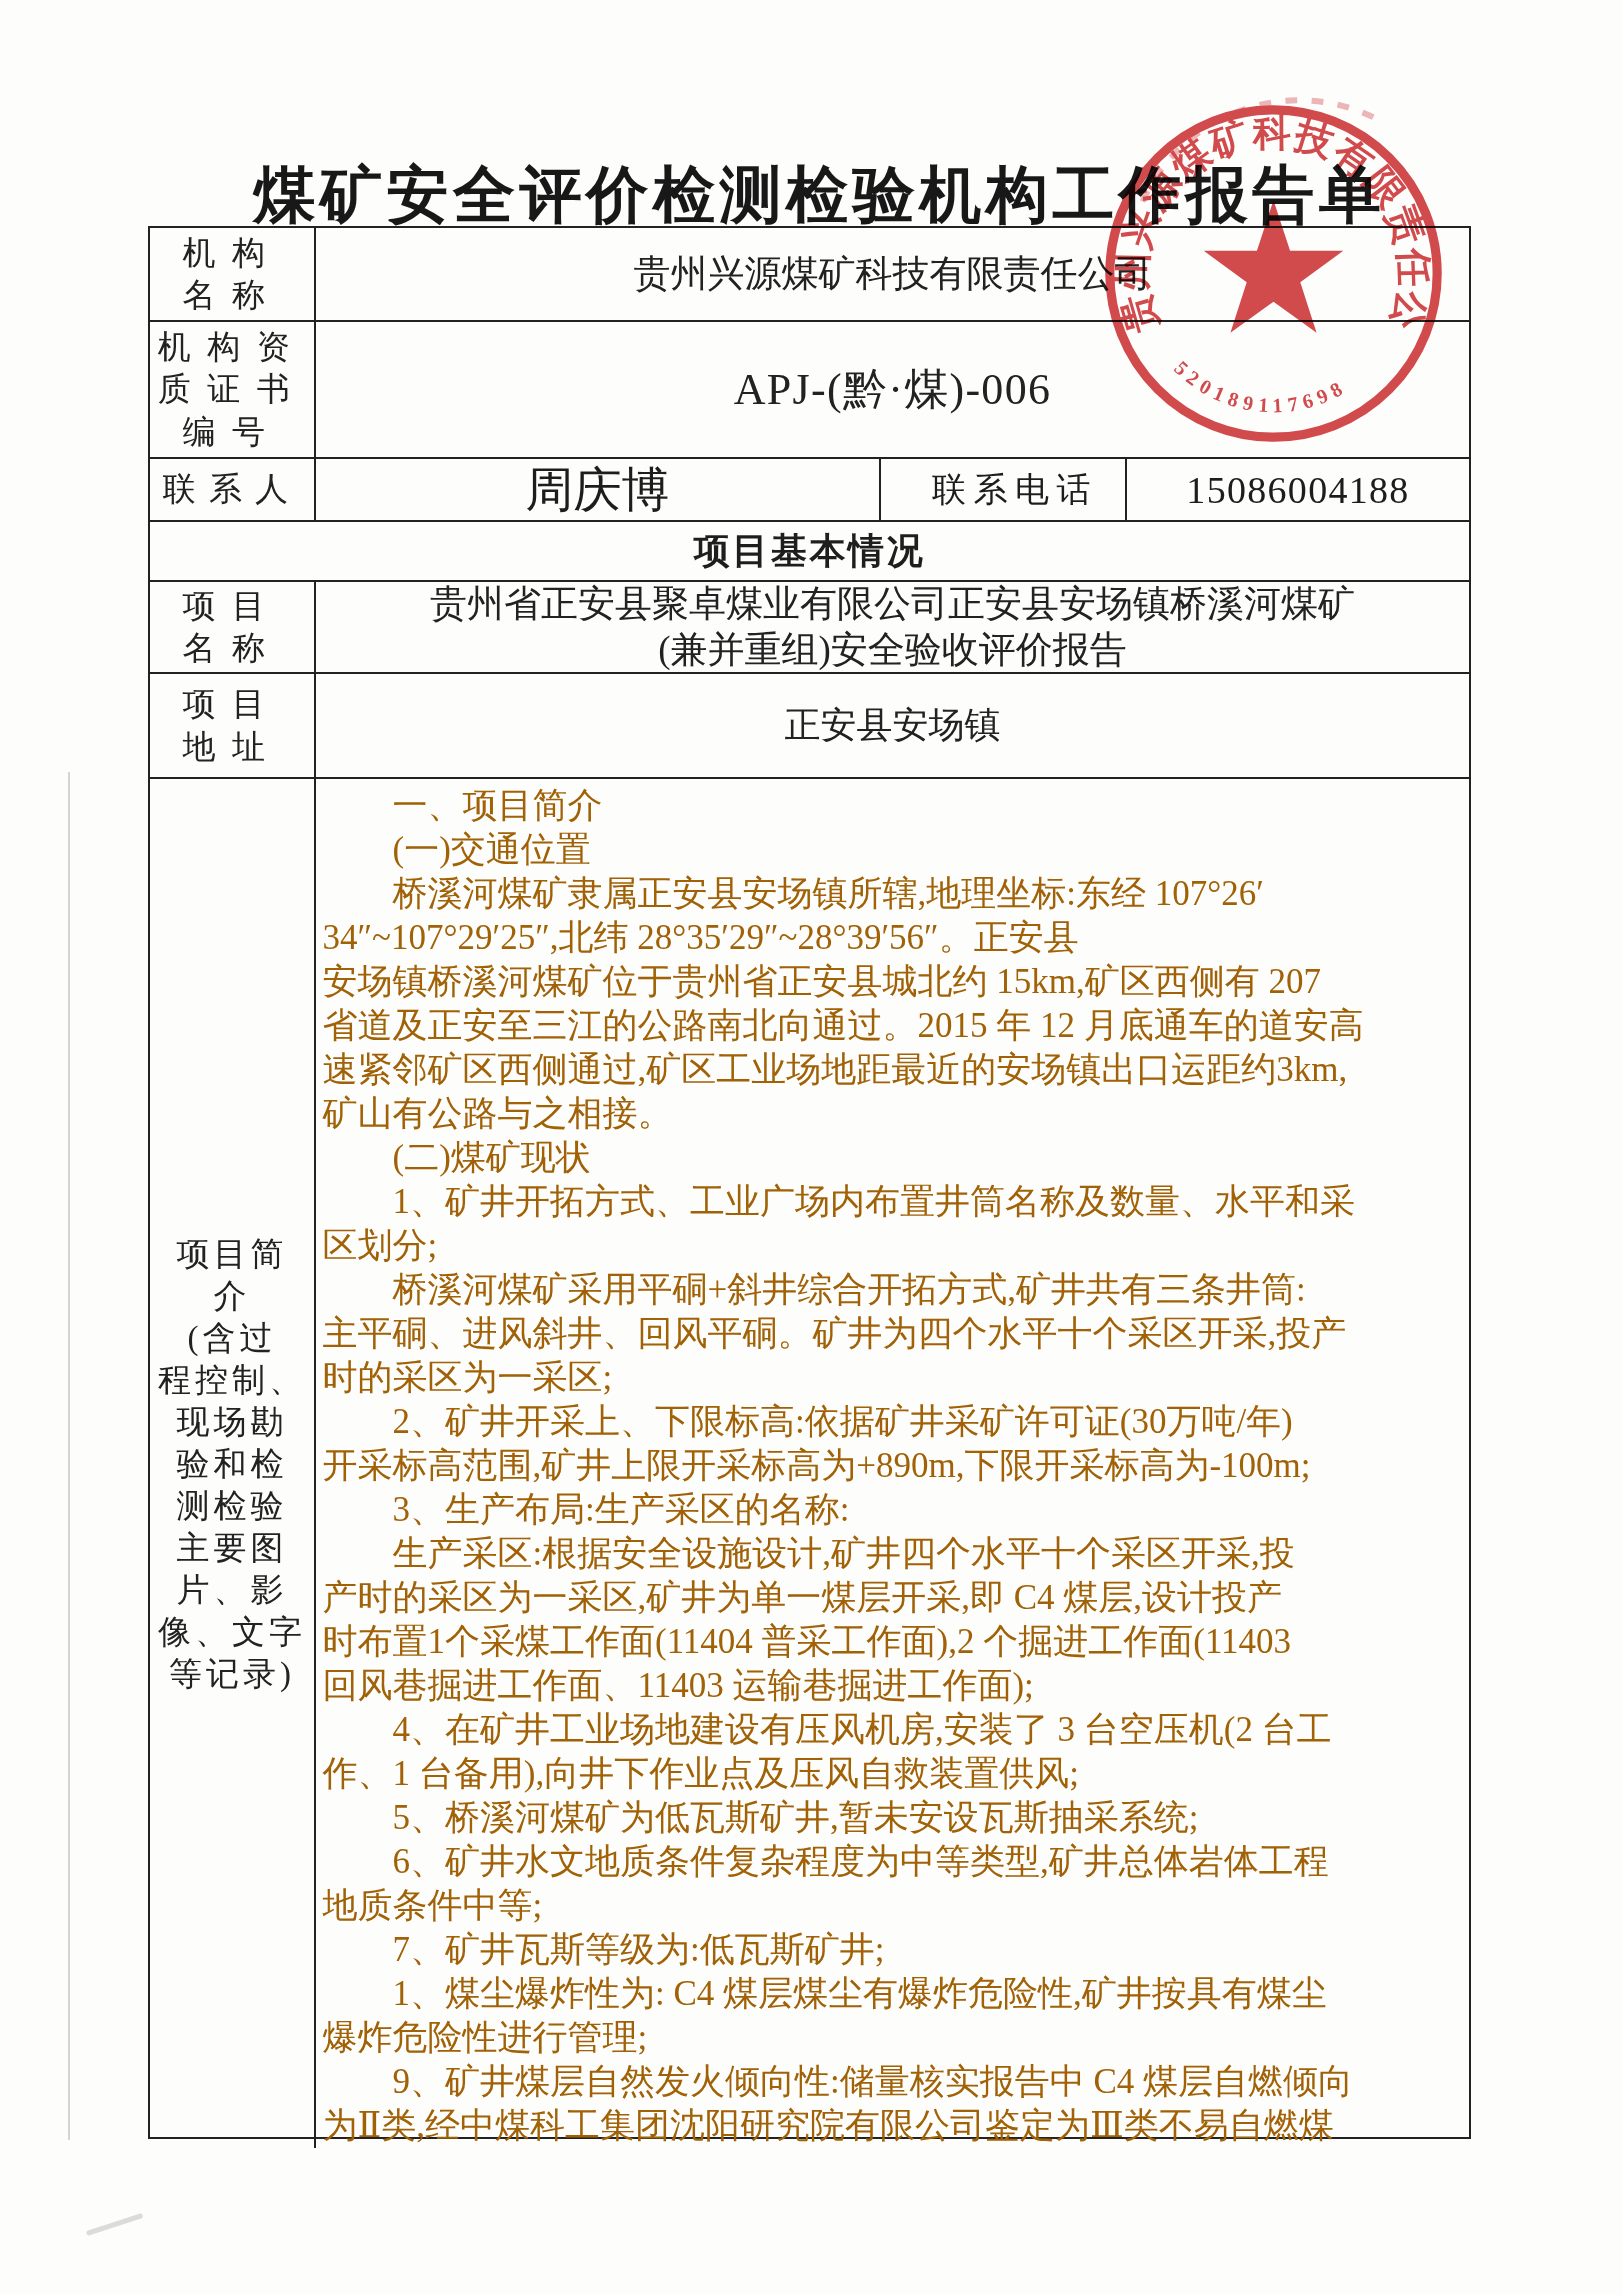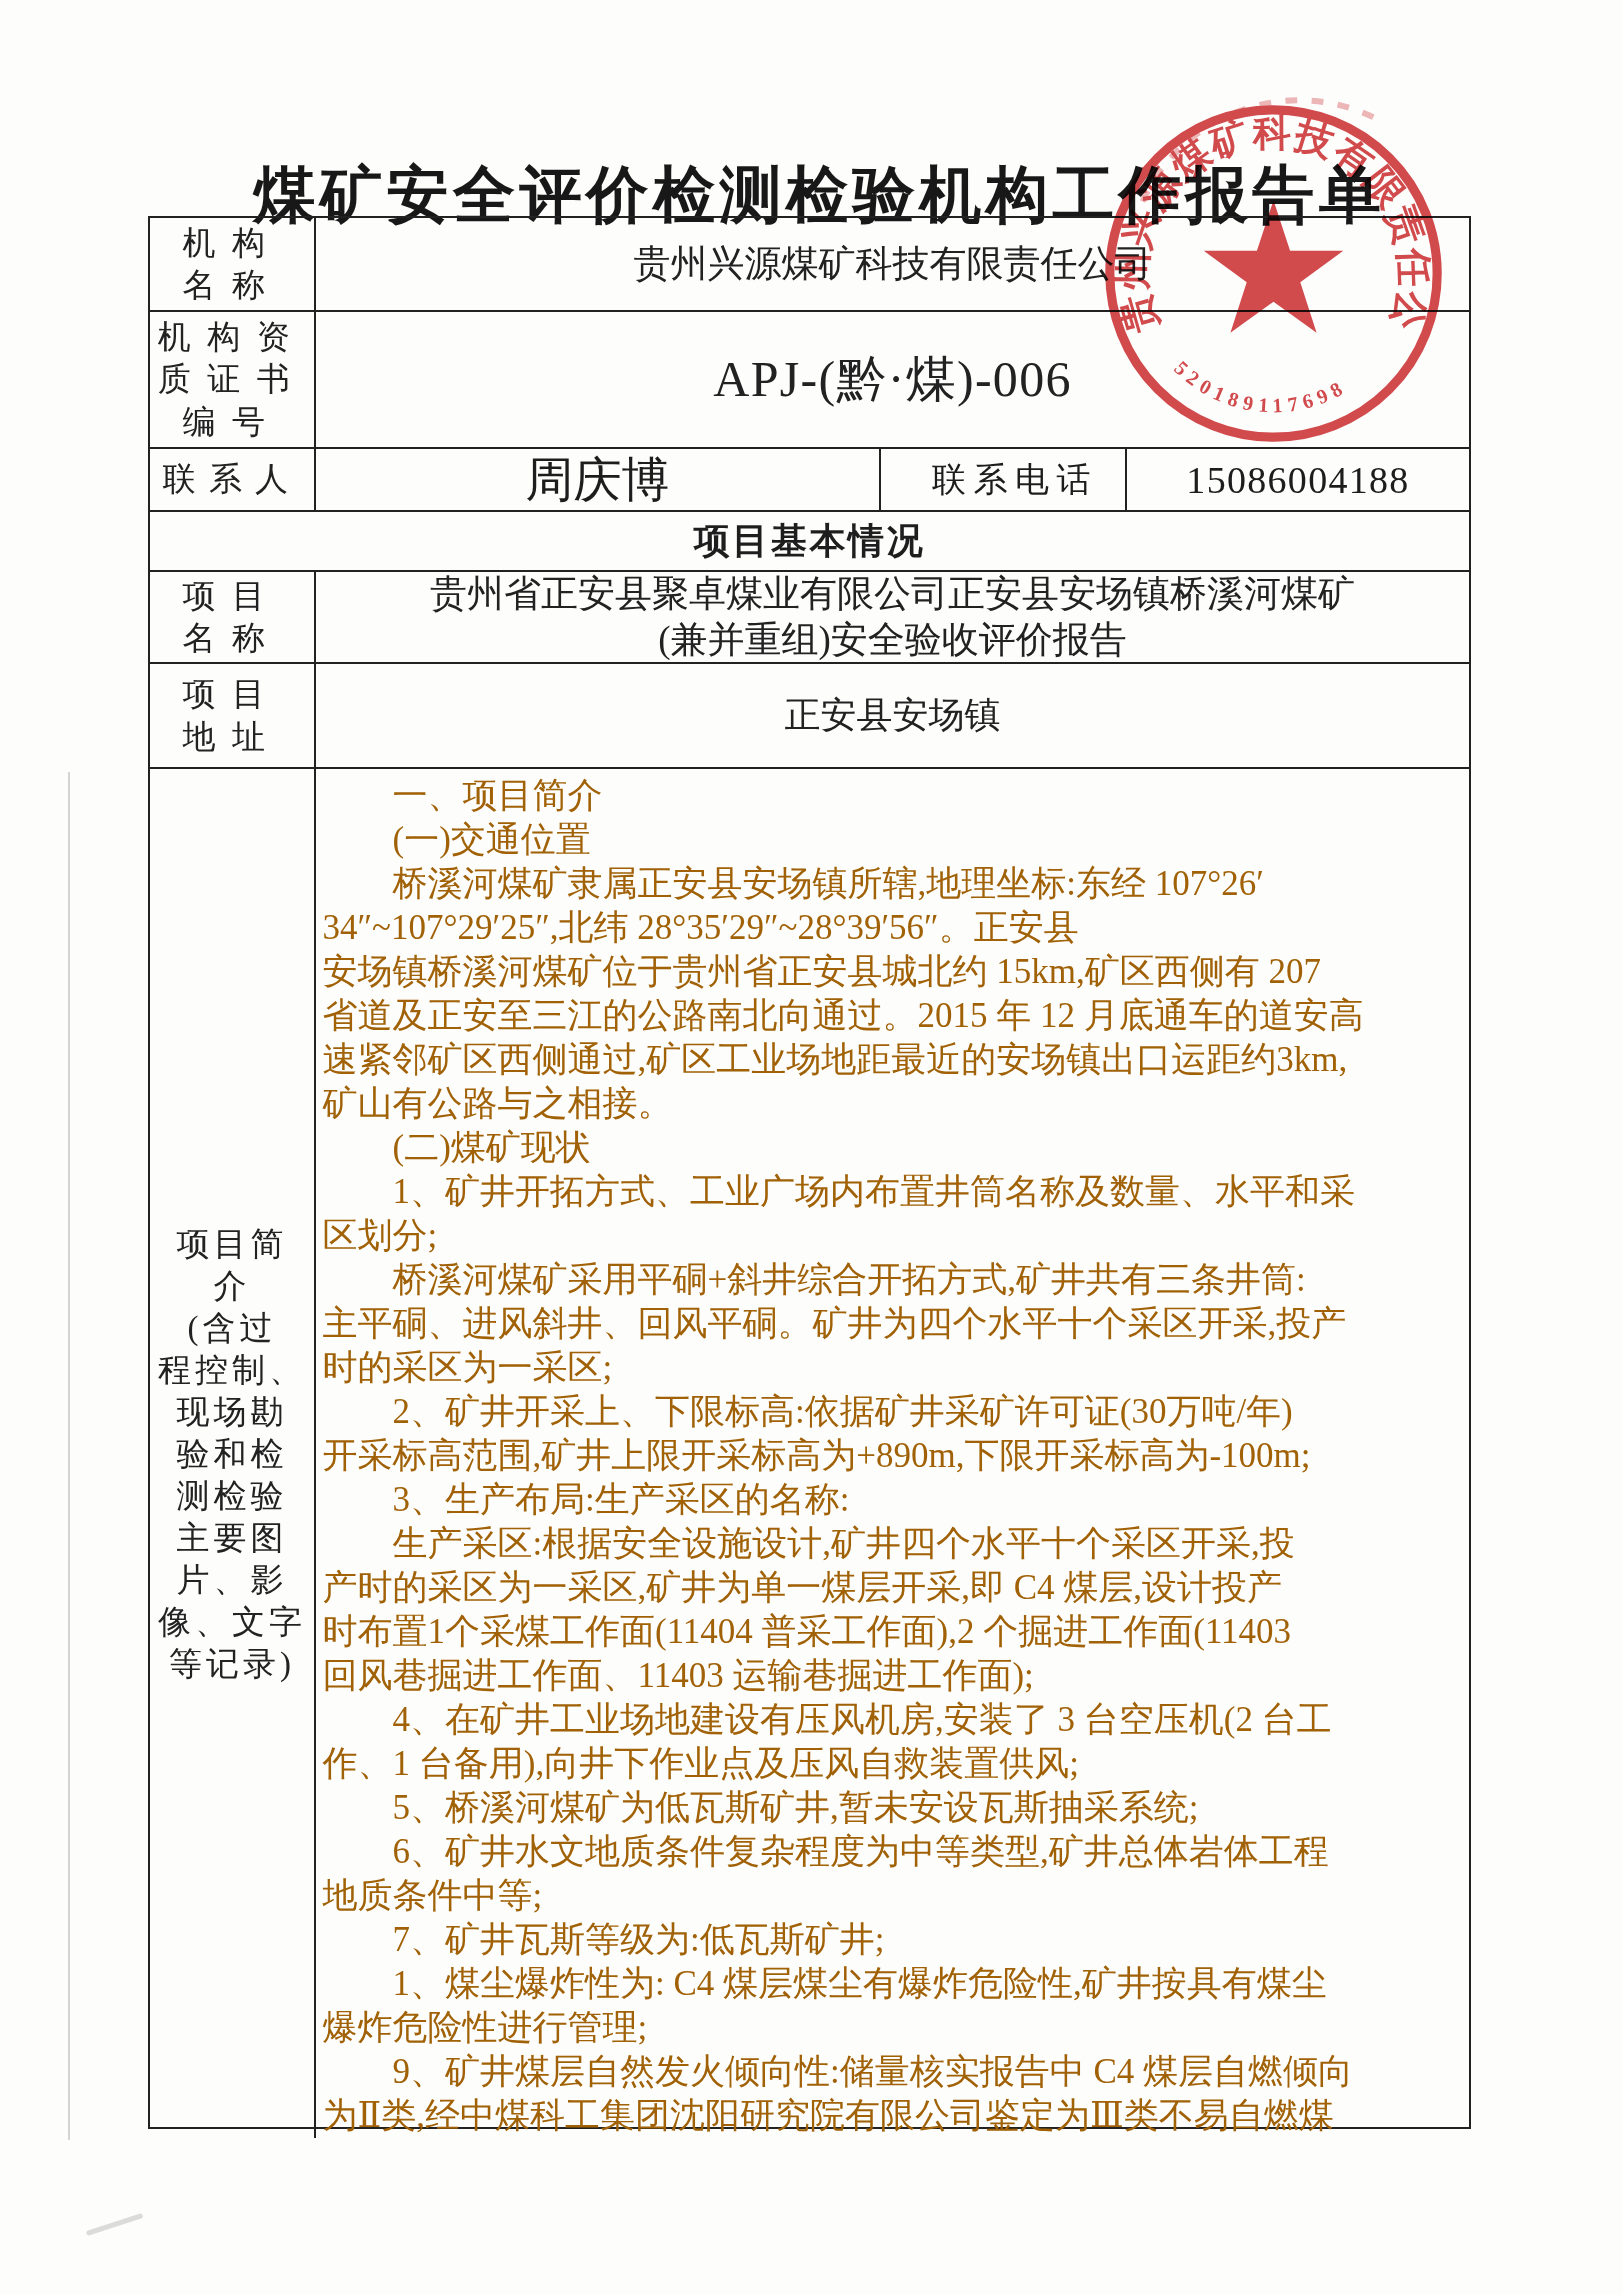--- a/index.html
+++ b/index.html
@@ -11,21 +11,21 @@
   .sheet{position:absolute;inset:0;}
   
   .form-title{
     position:absolute;top:153px;left:0;width:1623px;
     text-align:center;font-size:62px;font-weight:bold;
     letter-spacing:4.6px;color:#181818;transform:translateX(7.9px);
     white-space:nowrap;
   }
   
   .report-table{
-    position:absolute;left:148px;top:216px;width:1323px;height:1913px;
+    position:absolute;left:148px;top:226px;width:1323px;height:1913px;
     border:2.6px solid #222;box-sizing:border-box;
     display:flex;flex-direction:column;background:transparent;
   }
   .trow{display:flex;box-sizing:border-box;border-top:2px solid #222;flex:0 0 auto;}
   .trow:first-child{border-top:none;}
   .r1{height:92px;}
   .r2{height:137px;}
   .r3{height:63px;}
   .r4{height:60px;}
   .r5{height:92px;}
@@ -92,21 +92,21 @@
         </div>
       <div class="cell val">贵州兴源煤矿科技有限责任公司</div>
     </div>
 
     <div class="trow r2">
       <div class="cell lab">
           <div class="lline">机构资</div>
           <div class="lline">质证书</div>
           <div class="lline">编号</div>
         </div>
-      <div class="cell val" style="font-size:50px;letter-spacing:1.3px;">APJ-(黔·煤)-006</div>
+      <div class="cell val" style="font-size:44px;letter-spacing:1.3px;">APJ-(黔·煤)-006</div>
     </div>
 
     <div class="trow r3">
       <div class="cell lab c-contact-label">
         <div class="lline">联系人</div>
       </div>
       <div class="cell c-contact-name">周庆博</div>
       <div class="cell c-phone-label">联系电话</div>
       <div class="cell c-phone">15086004188</div>
     </div>

